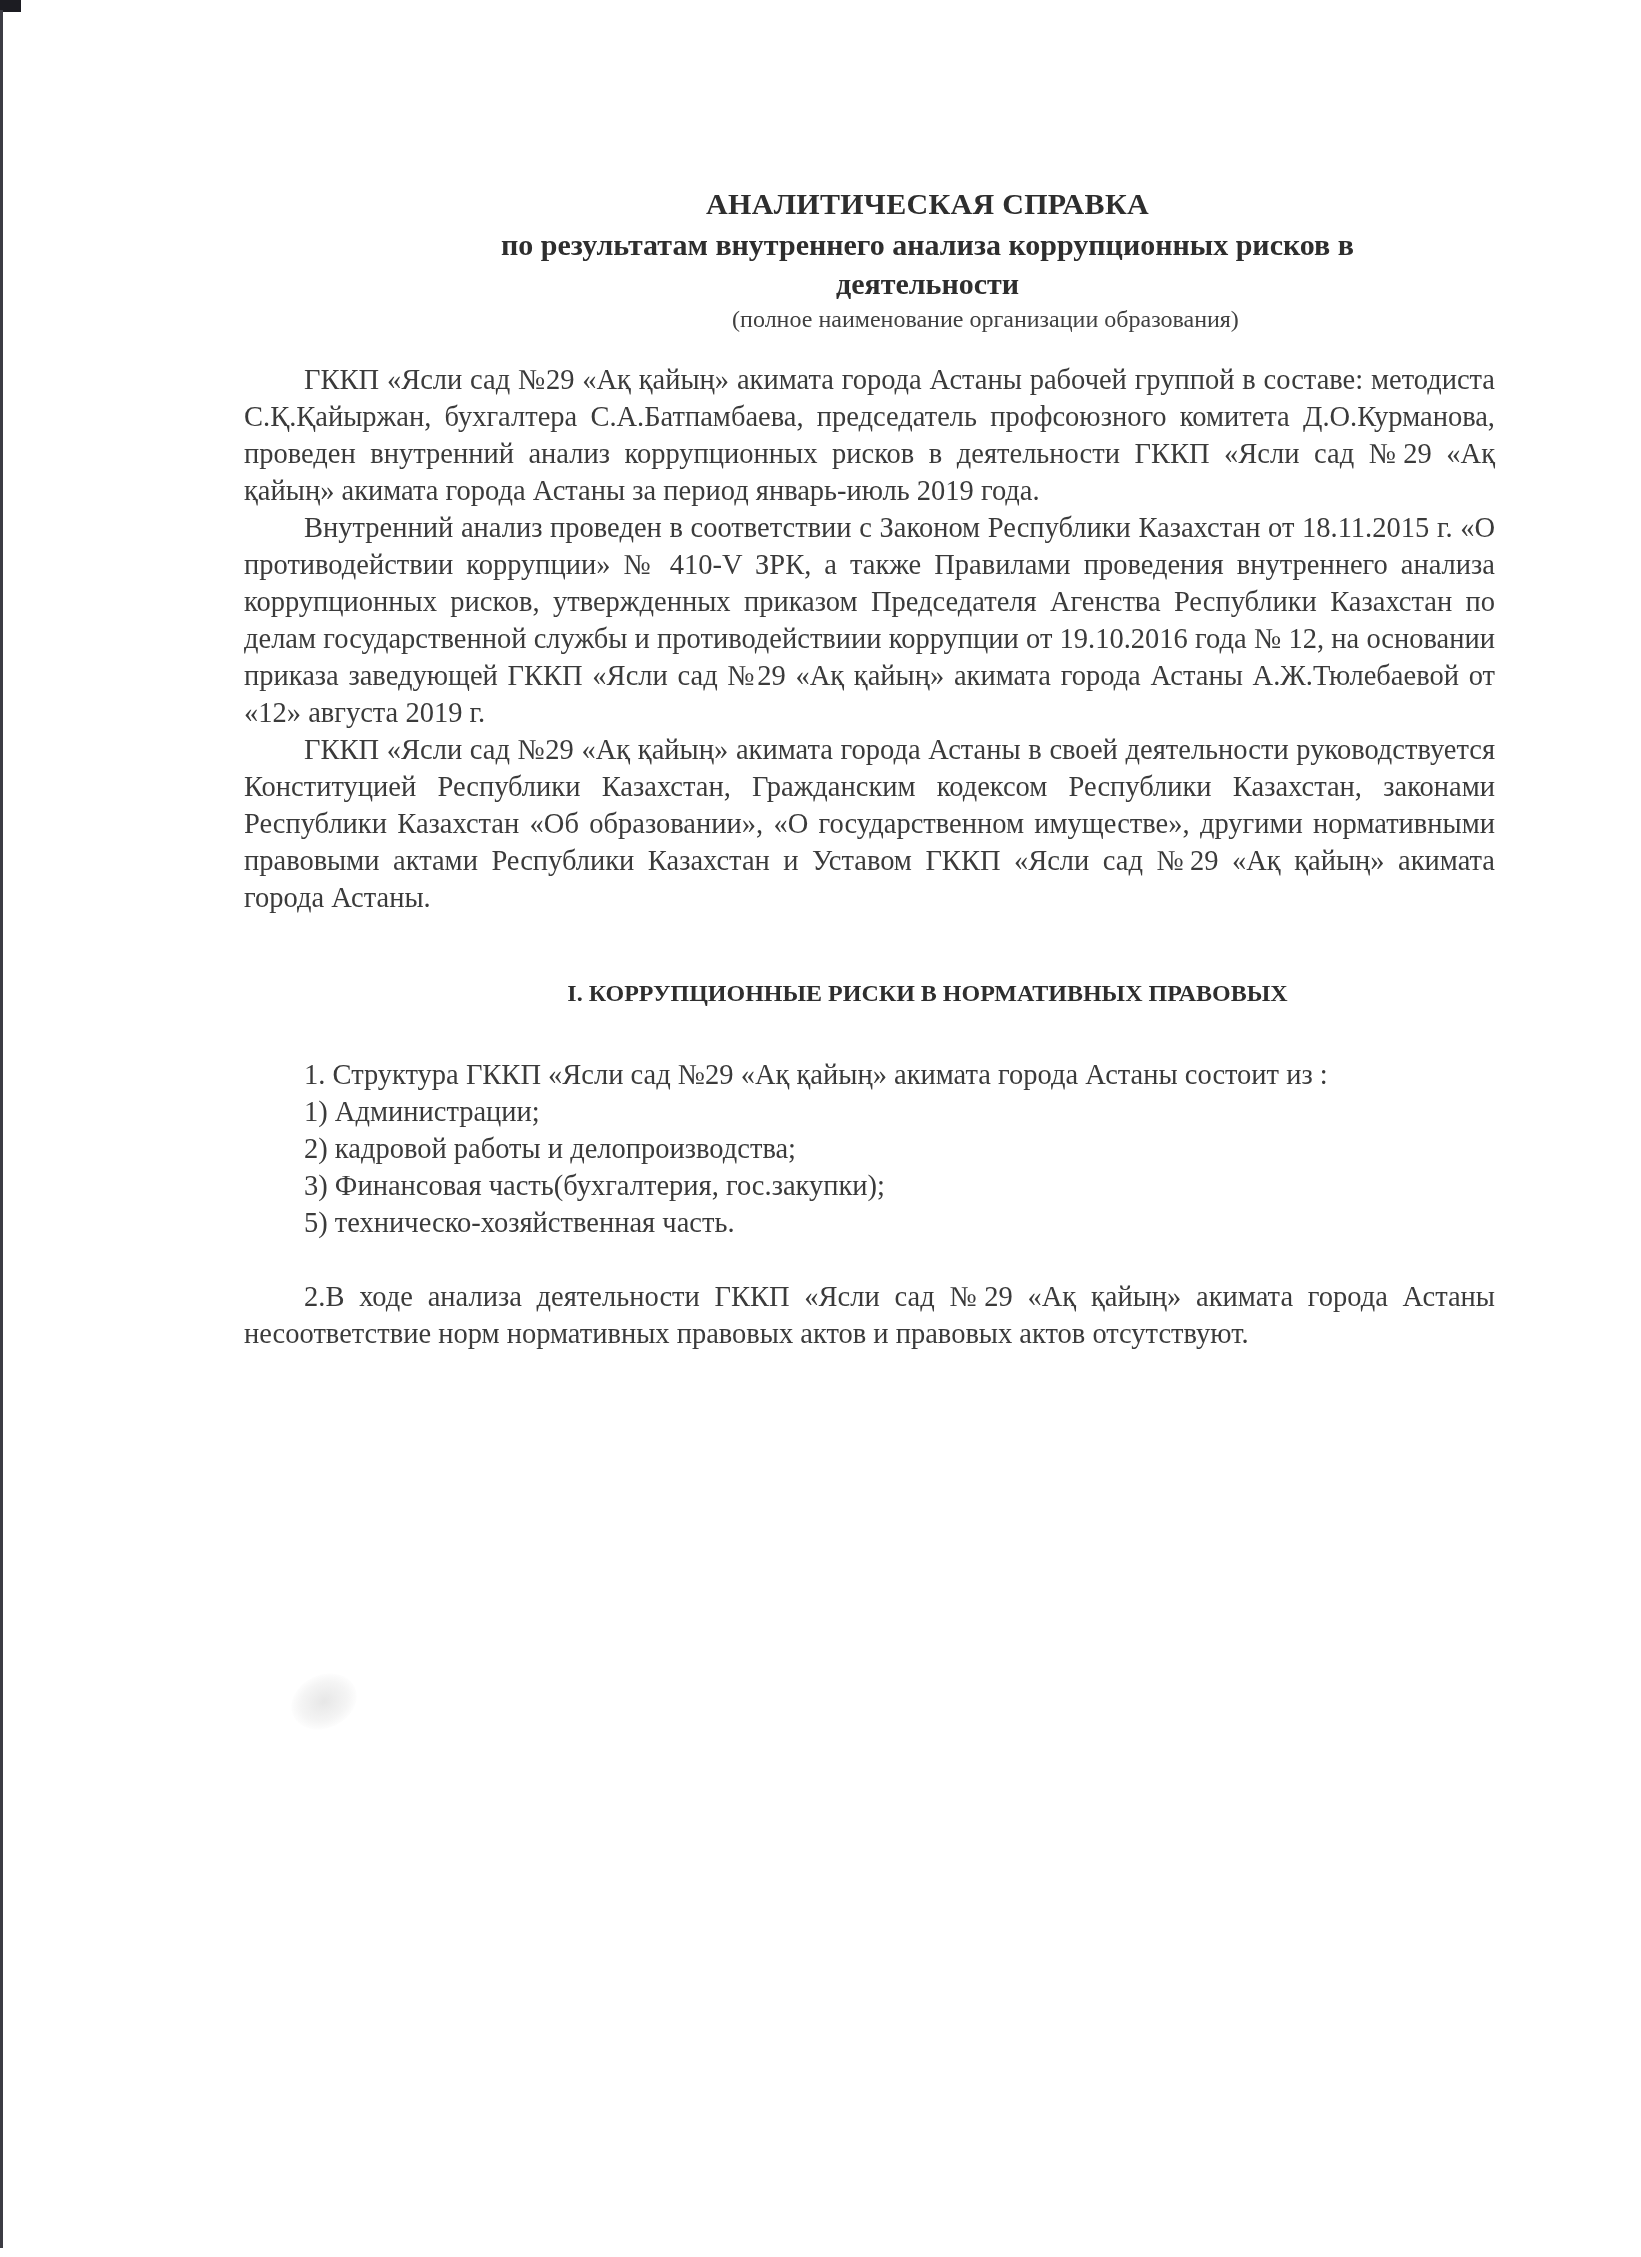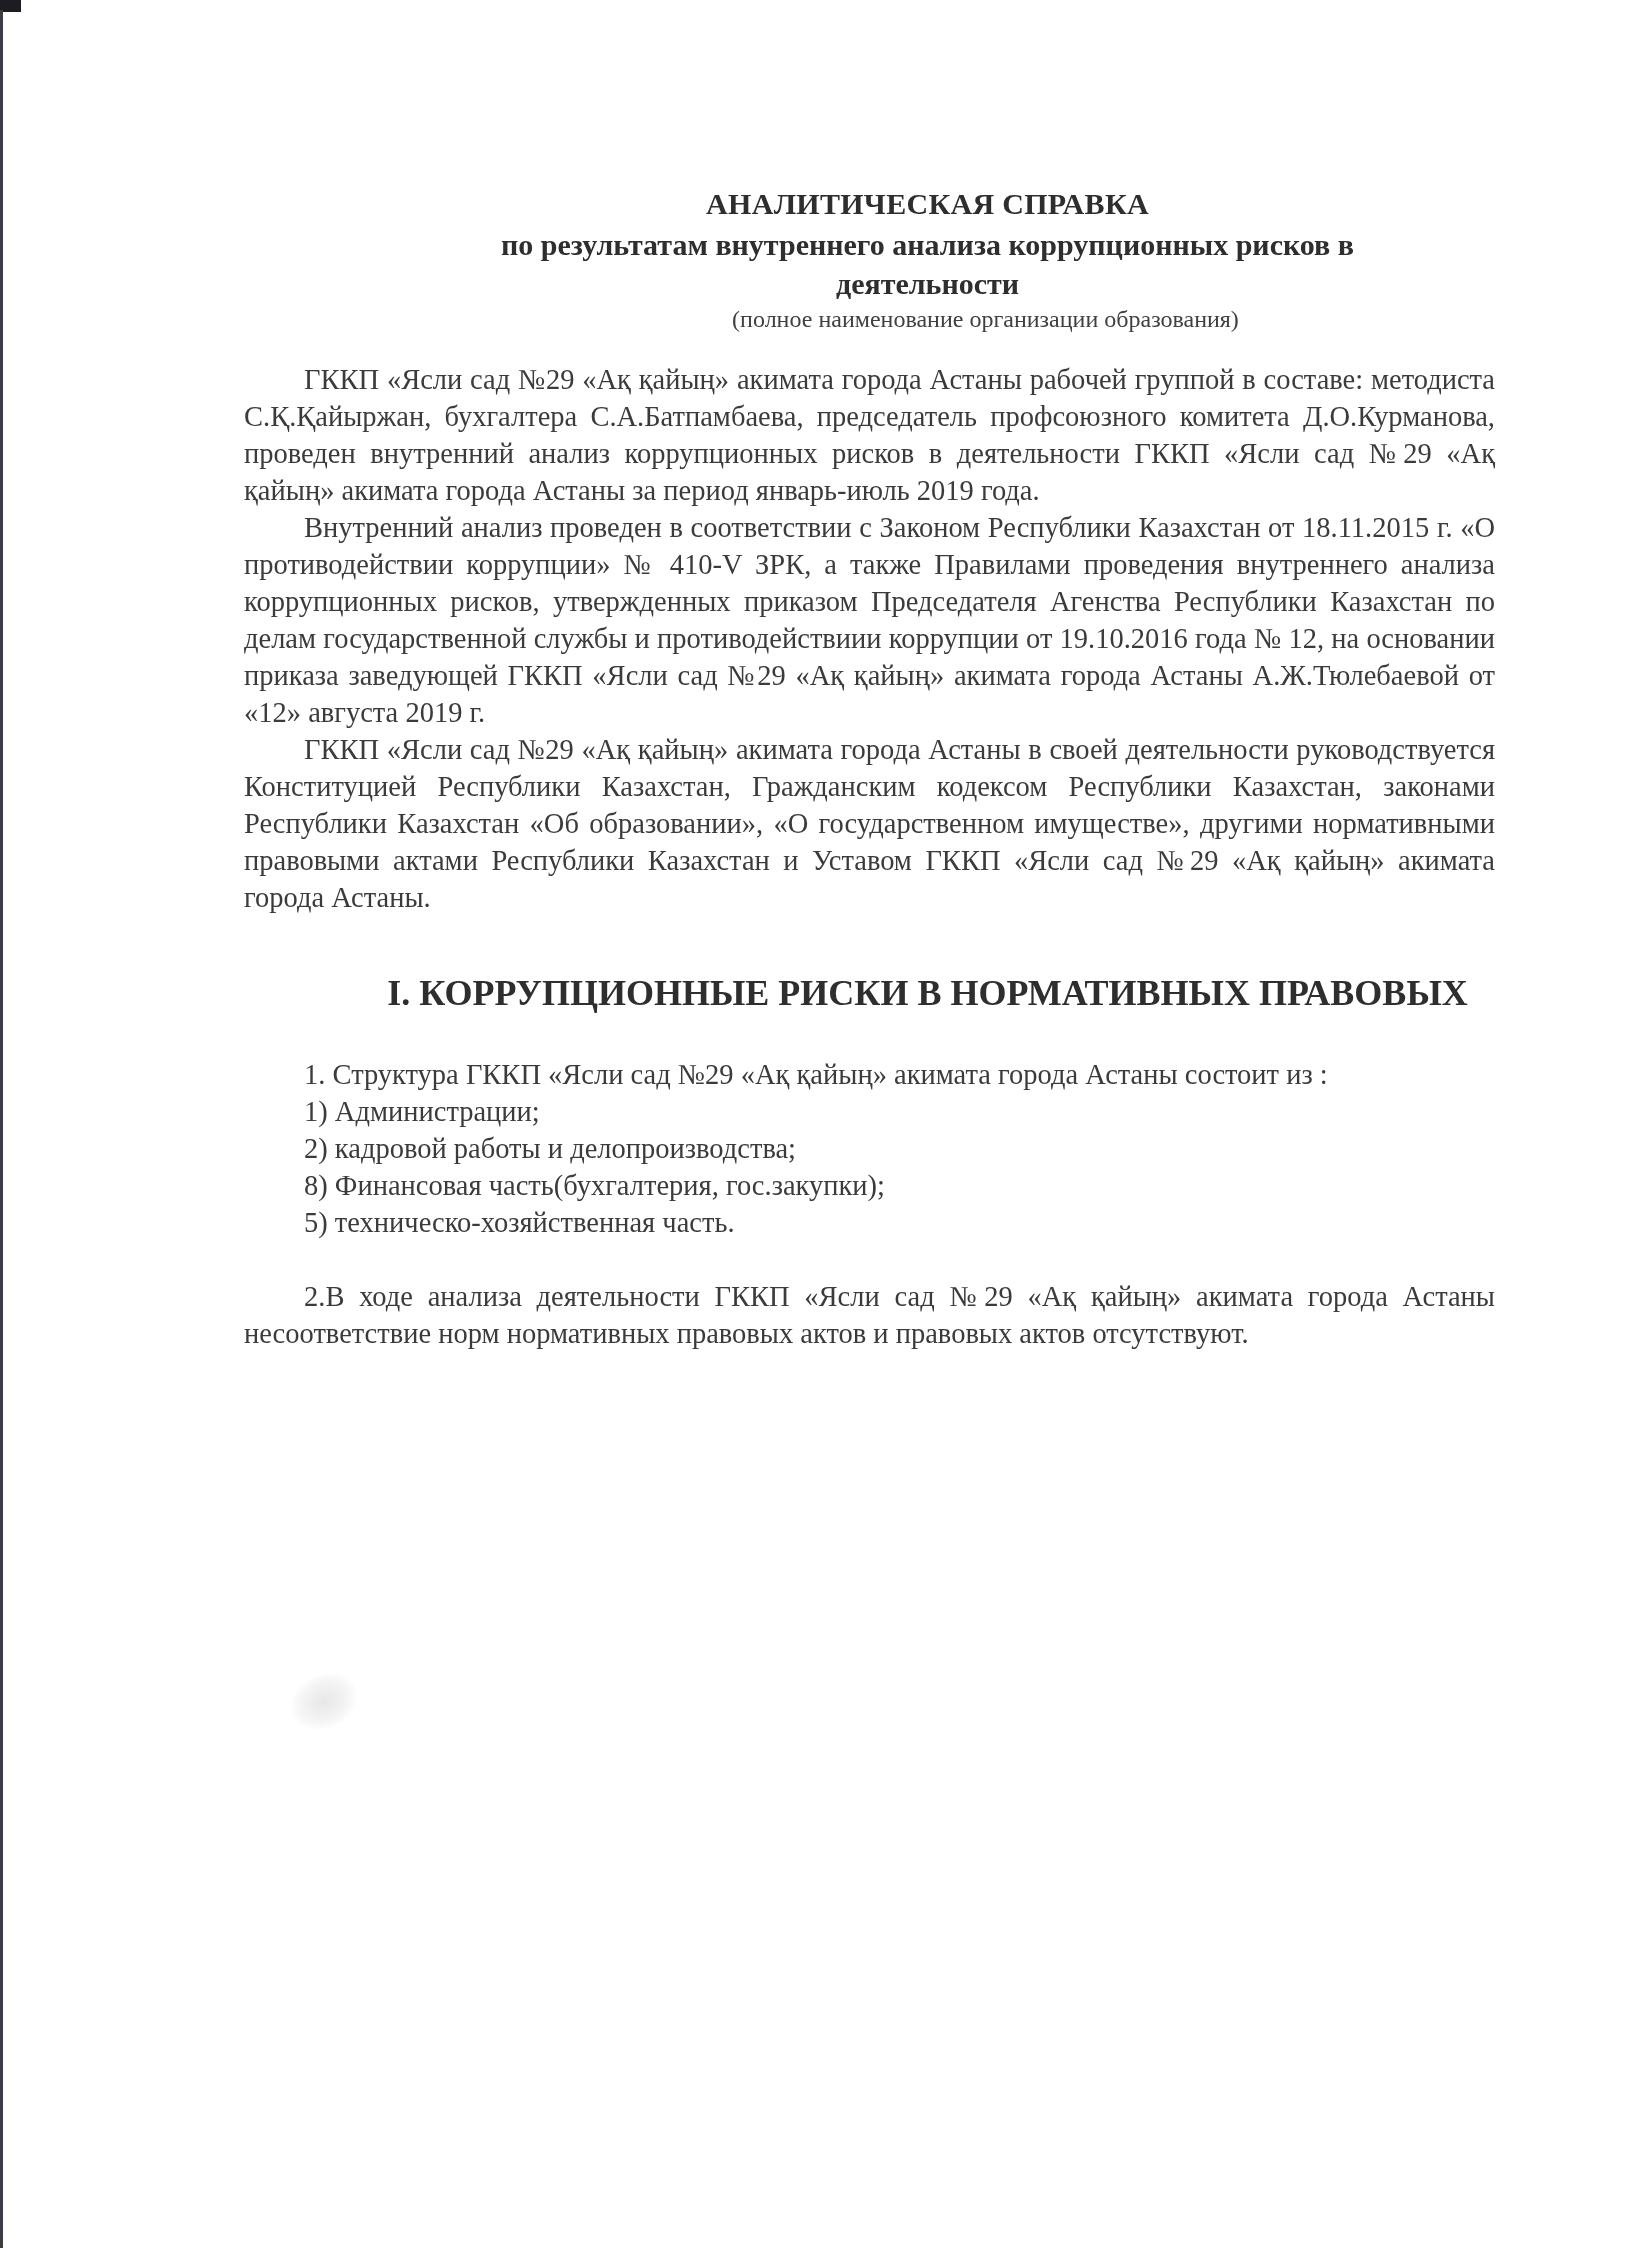--- a/index.html
+++ b/index.html
@@ -84,21 +84,21 @@
       text-indent: 0;
     }
     .underlined {
       text-decoration: underline;
     }
     .section-heading {
       margin-top: 56px;
       margin-bottom: 0;
       text-align: center;
       font-weight: bold;
-      font-size: 36px;
+      font-size: 24px;
       line-height: 42px;
       color: #2e2e2e;
       padding-left: 116px;
     }
     .section-body {
       margin-top: 42px;
     }
     .list {
       margin: 0;
       padding: 0;
@@ -147,20 +147,20 @@
 
     <div class="section-heading">
       <div>I. КОРРУПЦИОННЫЕ РИСКИ В НОРМАТИВНЫХ ПРАВОВЫХ</div>
     </div>
 
     <div class="section-body">
       <p class="para">1. Структура ГККП «Ясли сад №29 «Ақ қайың» акимата города Астаны состоит из :</p>
       <ul class="list">
         <li>1) Администрации;</li>
         <li>2) кадровой работы и делопроизводства;</li>
-        <li>8) Финансовая часть(бухгалтерия, гос.закупки);</li>
+        <li>3) Финансовая часть(бухгалтерия, гос.закупки);</li>
         <li>5) техническо-хозяйственная часть.</li>
       </ul>
       <p class="para para-gap">2.В ходе анализа деятельности ГККП «Ясли сад №29 «Ақ қайың» акимата города Астаны несоответствие норм нормативных правовых актов и правовых актов отсутствуют.</p>
     </div>
   </div>
 </div>
 
 
 </body></html>

